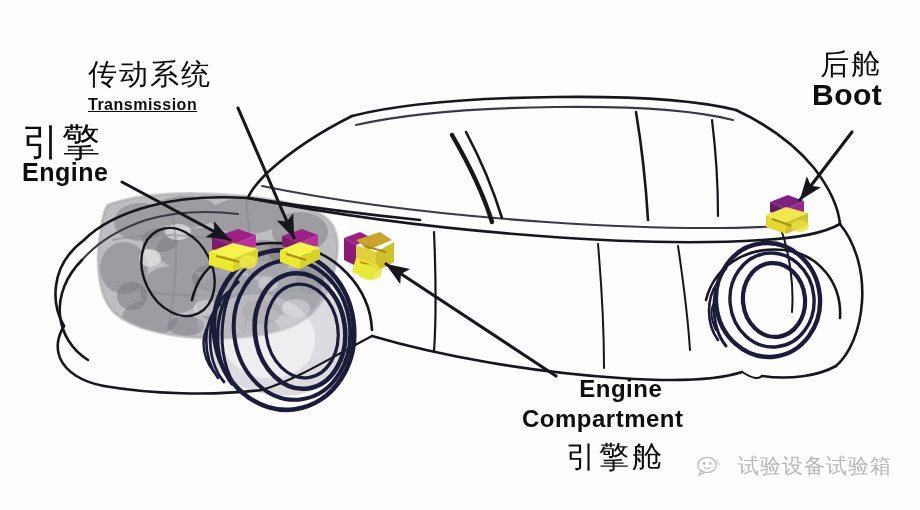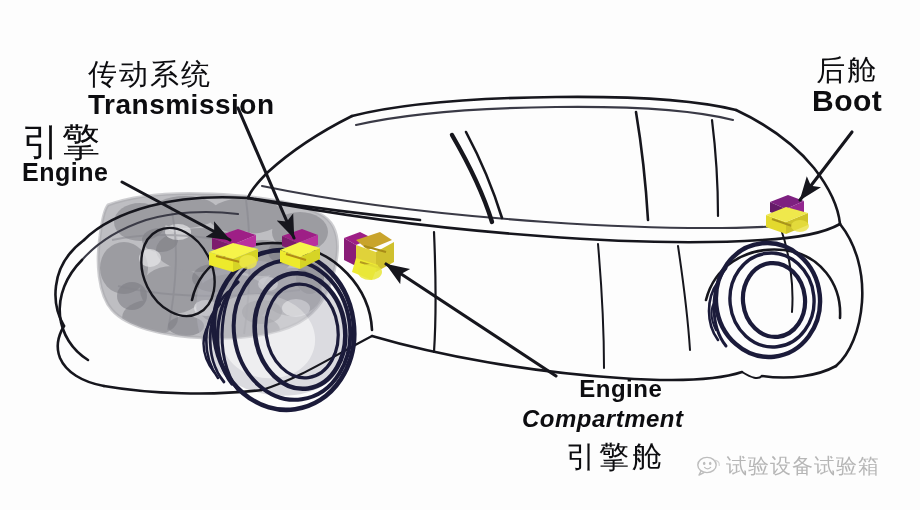--- a/index.html
+++ b/index.html
@@ -11,43 +11,43 @@
   #stage{position:absolute;inset:0;width:920px;height:464px;}
   svg#diagram{position:absolute;left:0;top:0;width:920px;height:510px;display:block;}
 
   .lbl{position:absolute;color:#0d0d10;white-space:nowrap;user-select:none;}
   .lbl .cn{font-family:"DejaVu Sans","Liberation Sans",sans-serif;font-weight:400;letter-spacing:2px;}
   .lbl .en{font-family:"Liberation Sans","DejaVu Sans",sans-serif;font-weight:700;letter-spacing:.5px;}
 
   
   #lbl-transmission{left:88px;top:58px;text-align:left;}
   #lbl-transmission .cn{font-size:29px;line-height:32px;display:block;}
-  #lbl-transmission .en{font-size:28px;line-height:29px;display:block;}
+  #lbl-transmission .en{font-size:16px;line-height:29px;display:block;text-decoration:underline;}
 
   
   #lbl-engine{left:22px;top:126px;text-align:left;}
   #lbl-engine .cn{font-size:38px;line-height:32px;display:block;}
   #lbl-engine .en{font-size:25px;line-height:29px;display:block;}
 
   
-  #lbl-boot{left:812px;top:54px;text-align:center;}
+  #lbl-boot{left:812px;top:48px;text-align:right;}
   #lbl-boot .cn{font-size:29px;line-height:32px;display:block;}
   #lbl-boot .en{font-size:30px;line-height:29px;display:block;}
 
   
   #lbl-engine-compartment{left:558px;top:374px;text-align:center;}
   #lbl-engine-compartment .en{font-size:24px;line-height:30px;display:block;font-weight:700;}
-  #lbl-engine-compartment .en.l2{margin-left:-36px;font-style:italic;}
+  #lbl-engine-compartment .en.l2{margin-left:-36px;}
 
   
   #lbl-engine-compartment-cn{left:538px;top:440px;}
   #lbl-engine-compartment-cn .cn{font-size:30px;line-height:34px;display:block;letter-spacing:3px;margin-left:28px;}
 
   
-  #watermark{position:absolute;left:696px;top:452px;display:flex;align-items:center;gap:4px;opacity:.42;}
+  #watermark{position:absolute;left:696px;top:452px;display:flex;align-items:center;gap:16px;opacity:.42;}
   #watermark .wm-text{font-family:"DejaVu Sans","Liberation Sans",sans-serif;font-size:21px;color:#555;letter-spacing:1px;}
   #watermark .wm-logo{width:26px;height:26px;flex:0 0 26px;}
 </style>
 </head>
 <body>
 
 <div id="stage">
 
   <svg id="diagram" viewBox="0 0 920 510" xmlns="http://www.w3.org/2000/svg">
     <defs>

